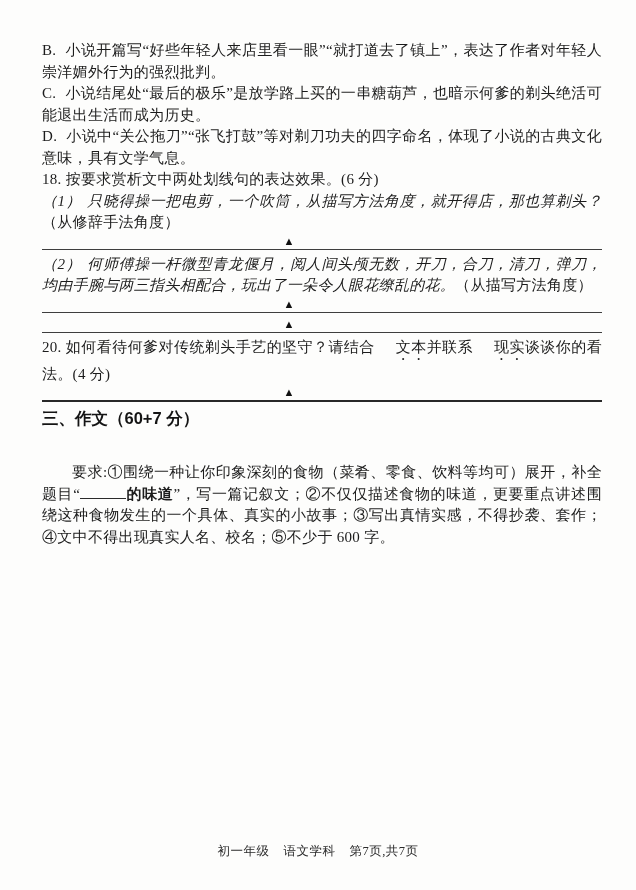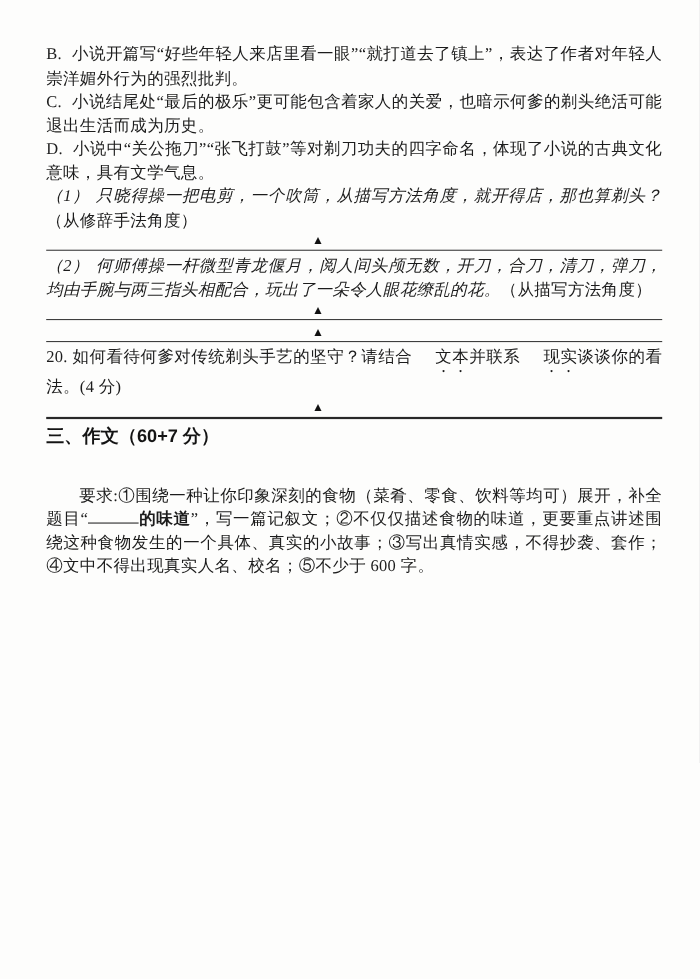--- a/index.html
+++ b/index.html
@@ -50,24 +50,25 @@
   .footer span{margin:0 7px;}
 </style>
 </head>
 <body>
 
 <div class="page">
   <div class="content">
 
     <p><span class="opt-label">B.</span><span>小说开篇写“好些年轻人来店里看一眼”“就打道去了镇上”，表达了作者对年轻人崇洋媚外行为的强烈批判。</span></p>
 
-    <p><span class="opt-label">C.</span><span>小说结尾处“最后的极乐”更可能包含着家人的关爱，也暗示何爹的剃头绝活可能退出生活而成为历史。</span></p>
+    <p><span class="opt-label">C.</span><span>小说结尾处“最后的极乐”是放学路上买的一串糖葫芦，也暗示何爹的剃头绝活可能退出生活而成为历史。</span></p>
 
     <p><span class="opt-label">D.</span><span>小说中“关公拖刀”“张飞打鼓”等对剃刀功夫的四字命名，体现了小说的古典文化意味，具有文学气息。</span></p>
 
+    <p>18. 按要求赏析文中两处划线句的表达效果。(6 分)</p>
 
     <p><span class="kai num-label">（1）</span><span class="kai">只晓得操一把电剪，一个吹筒，从描写方法角度，就开得店，那也算剃头？</span><span>（从修辞手法角度）</span></p>
 
     <div class="answer-row"><span>▲</span></div>
     <hr class="sep">
 
     <p class="mt3"><span class="kai num-label">（2）</span><span class="kai">何师傅操一杆微型青龙偃月，阅人间头颅无数，开刀，合刀，清刀，弹刀，均由手腕与两三指头相配合，玩出了一朵令人眼花缭乱的花。</span><span>（从描写方法角度）</span></p>
 
     <div class="answer-row"><span>▲</span></div>
     <hr class="sep">
@@ -81,13 +82,16 @@
     <div class="answer-row"><span>▲</span></div>
     <hr class="sep thick">
 
     <h2 class="essay-heading">三、作文（60+7 分）</h2>
 
 
     <p class="req"><span>要求:①围绕一种让你印象深刻的食物（菜肴、零食、饮料等均可）展开，补全题目“</span><span class="blank"></span><span class="title-bold">的味道</span><span>”，写一篇记叙文；②不仅仅描述食物的味道，更要重点讲述围绕这种食物发生的一个具体、真实的小故事；③写出真情实感，不得抄袭、套作；④文中不得出现真实人名、校名；⑤不少于 600 字。</span></p>
 
   </div>
 
+  <div class="footer">
+    <span>初一年级</span><span>语文学科</span><span>第7页,共7页</span>
+  </div>
 </div>
 
 </body></html>

